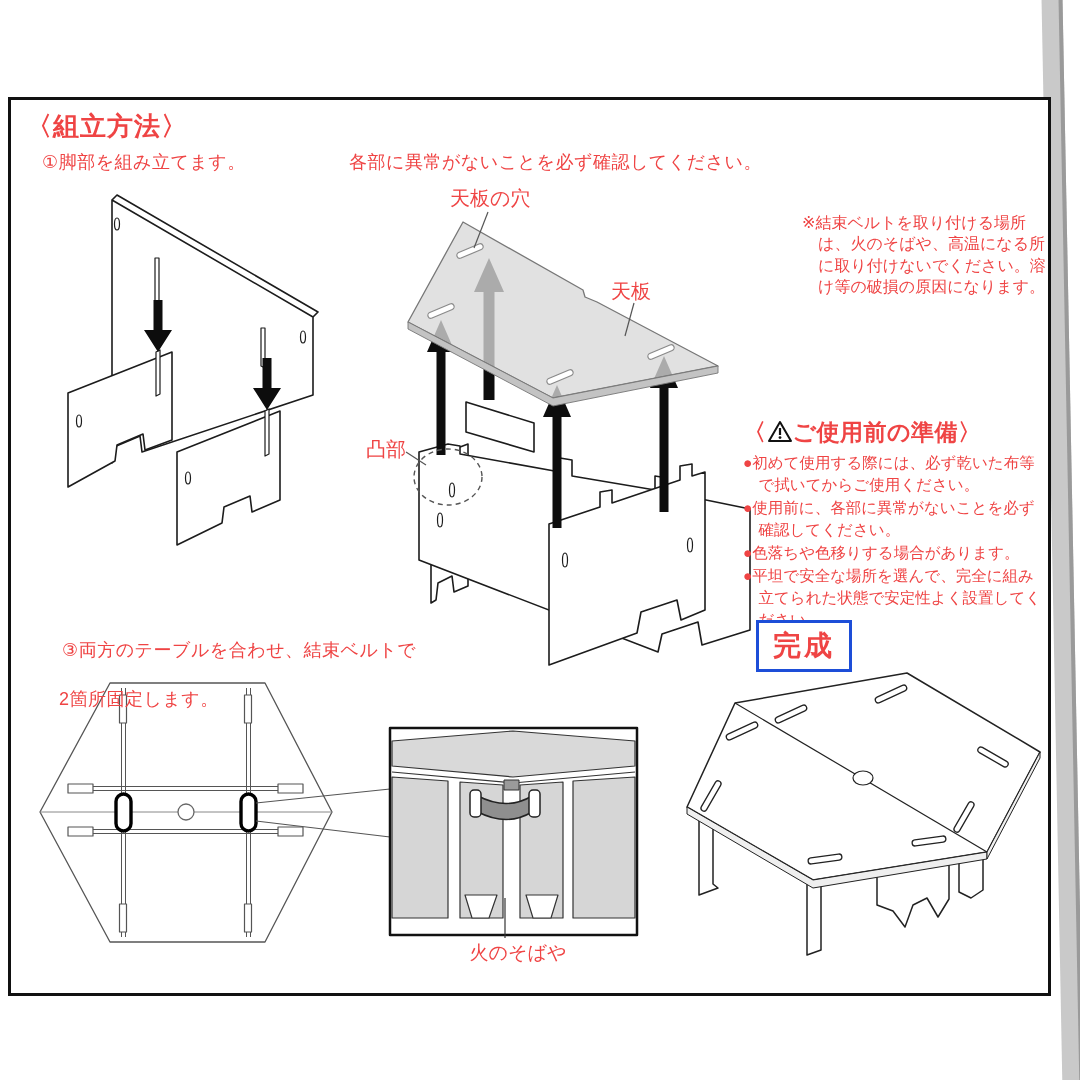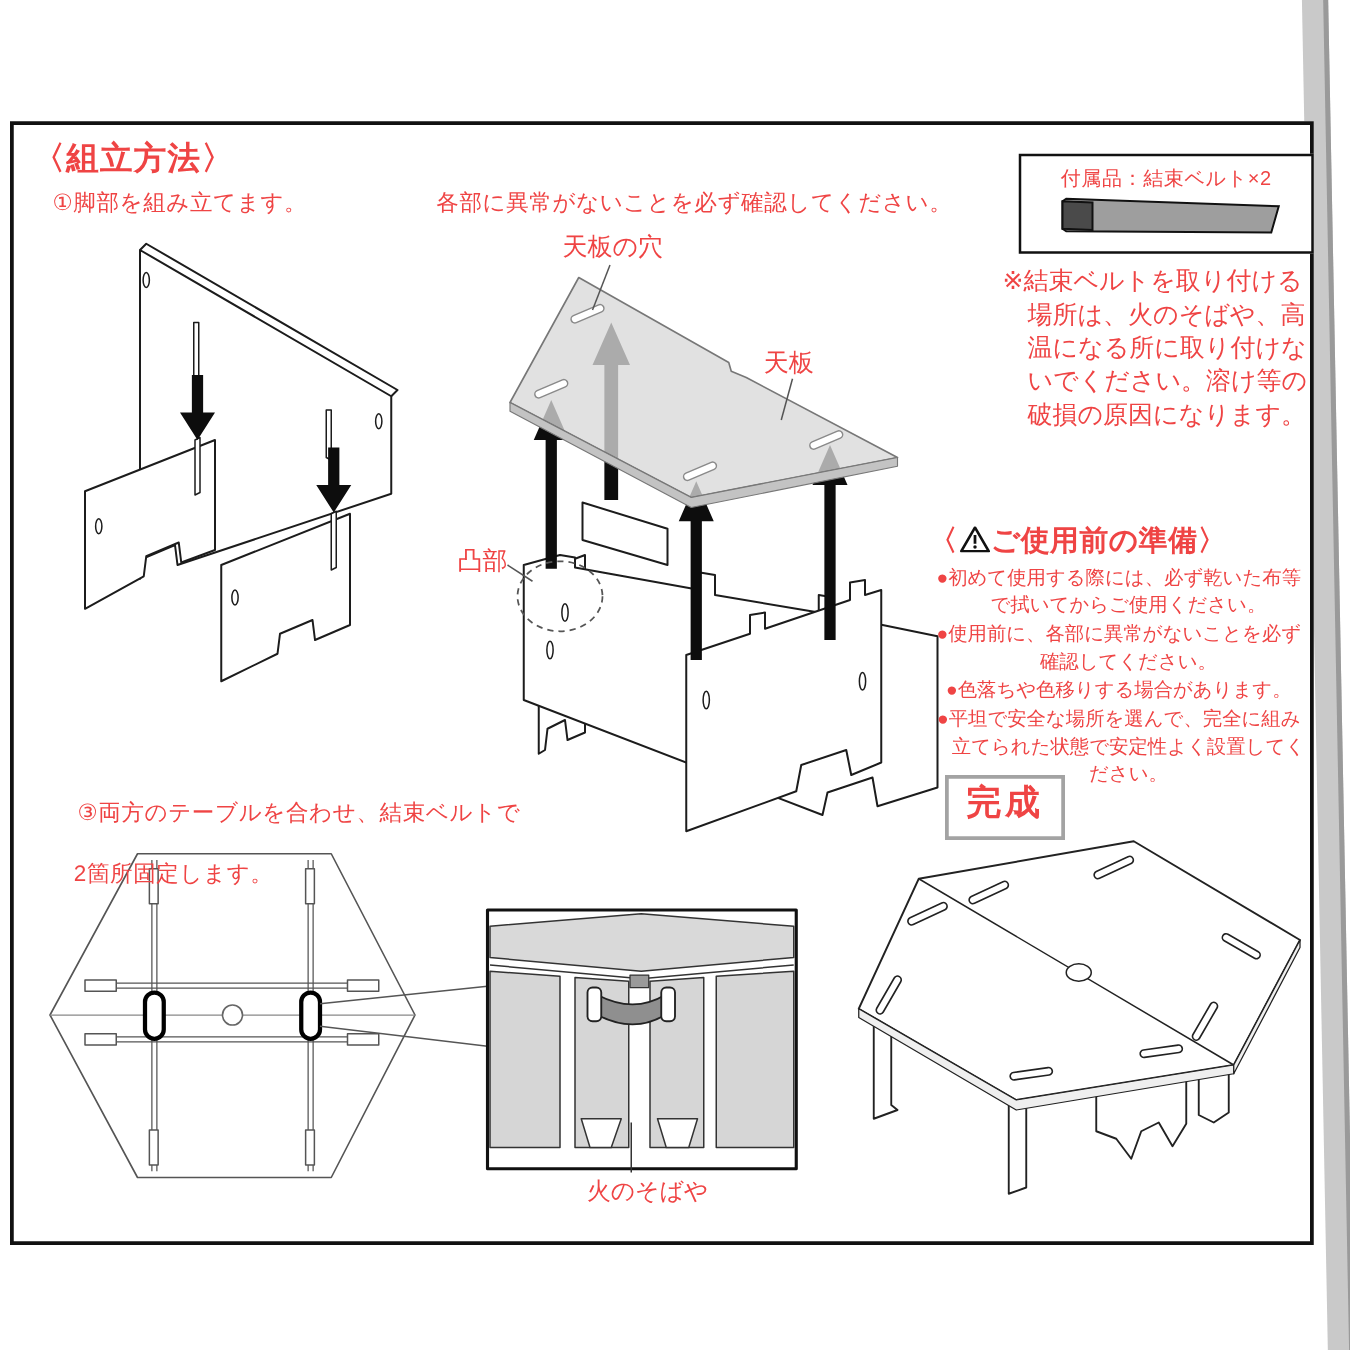--- a/index.html
+++ b/index.html
@@ -9,28 +9,28 @@
   #edge-shadow{position:absolute;left:1052px;top:-20px;width:17px;height:1130px;background:#c9c9c9;
         border-right:4px solid #9a9a9a;transform:rotate(-1.1deg);}
   .art{position:absolute;left:0;top:0;width:1080px;height:1080px;}
   .lbl{position:absolute;white-space:pre;line-height:1.25;}
   .h1{font-size:26px;font-weight:700;letter-spacing:1px;}
   .step{font-size:18px;letter-spacing:0.5px;margin-left:11px;}
   .dlabel{font-size:20px;}
   .hang{padding-left:1em;text-indent:-1em;white-space:normal;}
   #accessory-box{position:absolute;left:815px;top:123px;width:232px;height:76px;border:2.5px solid #111;background:#fff;}
   #accessory-box .t{display:block;text-align:center;margin-top:8px;font-size:16px;letter-spacing:0.5px;}
-  #belt-note{position:absolute;left:802px;top:212px;width:240px;font-size:20px;line-height:1.34;white-space:normal;}
+  #belt-note{position:absolute;left:802px;top:212px;width:240px;font-size:16px;line-height:1.34;white-space:normal;}
   #prep-head{position:absolute;left:743px;top:417px;font-size:23px;font-weight:700;letter-spacing:0.5px;}
   #prep-head .warn{display:inline-block;vertical-align:-2px;margin:0 1px;}
   #prep-list{position:absolute;left:743px;top:452px;width:304px;margin:0;padding:0;list-style:none;
         font-size:15.5px;line-height:1.42;}
-  #prep-list li{padding-left:1em;text-indent:-1em;margin:0 0 1px 0;text-align:center;}
-  #complete-box{position:absolute;left:756px;top:620px;width:90px;height:46px;border:3px solid #a3a3a3;
-        display:flex;align-items:flex-start;justify-content:center;font-size:28px;font-weight:700;letter-spacing:3px;background:#fff;}
+  #prep-list li{padding-left:1em;text-indent:-1em;margin:0 0 1px 0;}
+  #complete-box{position:absolute;left:756px;top:620px;width:90px;height:46px;border:3px solid #1d4ed8;
+        display:flex;align-items:center;justify-content:center;font-size:28px;font-weight:700;letter-spacing:3px;background:#fff;}
   #belt-label{position:absolute;left:448px;top:940px;width:140px;text-align:center;font-size:19px;}
   #step3{line-height:1.35;}
   #step3 .l2{display:block;padding-left:19px;}
 </style>
 </head>
 <body>
 
 <div id="page">
 
   <div id="edge-shadow"></div>
@@ -200,27 +200,20 @@
   </svg>
 
   <div class="lbl h1" style="left:26px;top:110px">〈組立方法〉</div>
   <div class="lbl step" style="left:31px;top:151px">①脚部を組み立てます。</div>
   <div class="lbl step" style="left:338px;top:151px">各部に異常がないことを必ず確認してください。</div>
 
   <div class="lbl dlabel" style="left:450px;top:186px">天板の穴</div>
   <div class="lbl dlabel" style="left:611px;top:279px">天板</div>
   <div class="lbl dlabel" style="left:366px;top:437px">凸部</div>
 
-  <div id="accessory-box">
-    <span class="t">付属品：結束ベルト×2</span>
-    <svg width="226" height="36" viewBox="0 0 226 36" style="display:block;margin:2px auto 0 auto;">
-      <polygon points="30,5 33,3 203,9 197,30 33,29 30,27" fill="#9e9e9e" stroke="#111" stroke-width="1.6"></polygon>
-      <polygon points="30,5 54,6 54,28 30,27" fill="#4a4a4a" stroke="#111" stroke-width="1.6"></polygon>
-    </svg>
-  </div>
 
   <div id="belt-note" class="hang">※結束ベルトを取り付ける場所は、火のそばや、高温になる所に取り付けないでください。溶け等の破損の原因になります。</div>
 
   <div id="prep-head">
     <span>〈</span><svg class="warn" width="24" height="21" viewBox="0 0 24 21">
         <polygon points="12,1 23,20 1,20" fill="none" stroke="#111" stroke-width="2" stroke-linejoin="round"></polygon>
         <rect x="10.9" y="7" width="2.2" height="7" fill="#111"></rect>
         <circle cx="12" cy="16.6" r="1.4" fill="#111"></circle>
       </svg><span>ご使用前の準備〉</span>
   </div>

